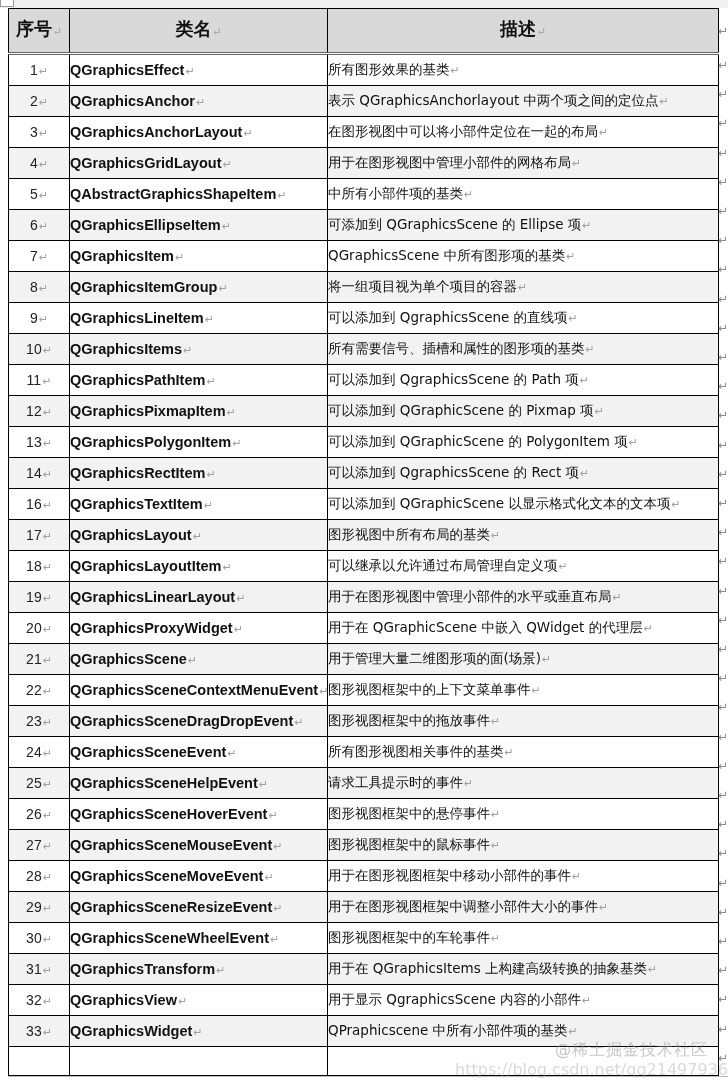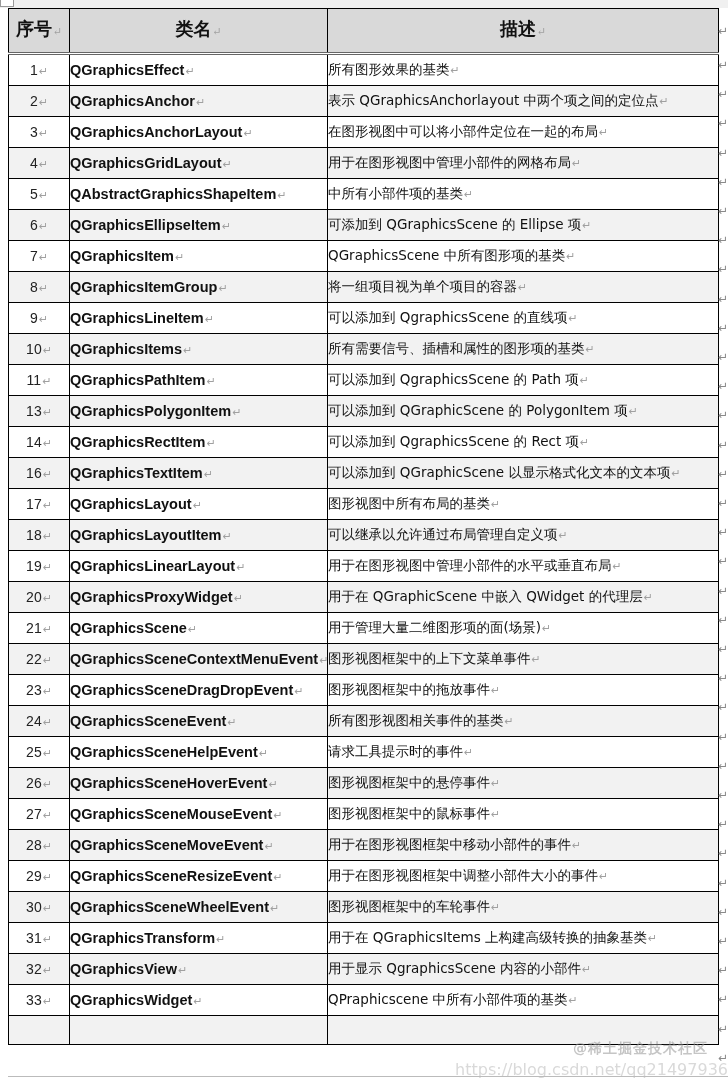--- a/index.html
+++ b/index.html
@@ -14,21 +14,21 @@
   col.c-num { width: 61px; }
   col.c-name { width: 258px; }
   col.c-desc { width: 391px; }
   td.num { text-align: center; font-family: "Liberation Sans", sans-serif; font-size: 14px; color: #222; }
   td.name { padding-left: 9px; font-family: "Liberation Sans", sans-serif; font-weight: bold; font-size: 14.5px; color: #111; }
   td.desc { padding-left: 9px; font-size: 13.5px; color: #111; }
   tbody tr:nth-child(even) td { background: #f2f2f2; }
   tbody tr:nth-child(odd) td { background: #ffffff; }
   .ret { color: #a0a0a0; font-size: 11px; font-weight: normal; margin-left: 1px; }
   .bottom-line { position: absolute; left: 8px; top: 1076px; width: 720px; height: 1px; background: #bbb; }
-  .watermark { position: absolute; right: 20px; top: 1040px; color: rgba(150,150,150,0.55); font-size: 14px; letter-spacing: 1px; font-weight: bold; }
+  .watermark { position: absolute; right: 20px; top: 1040px; color: rgba(150,150,150,0.55); font-size: 16px; letter-spacing: 1px; }
   .watermark-url { position: absolute; right: 0px; top: 1060px; color: rgba(170,170,170,0.45); font-size: 16px; }
 </style>
 </head>
 <body>
 
 <div class="page-top"></div>
 <div class="corner-mark"></div>
 
 <table class="main">
   <colgroup>
@@ -91,20 +91,25 @@
       </tr>
       <tr>
         <td class="num"><span>10</span><span class="ret">↵</span></td>
         <td class="name"><span>QGraphicsItems</span><span class="ret">↵</span></td>
         <td class="desc"><span>所有需要信号、插槽和属性的图形项的基类</span><span class="ret">↵</span></td>
       </tr>
       <tr>
         <td class="num"><span>11</span><span class="ret">↵</span></td>
         <td class="name"><span>QGraphicsPathItem</span><span class="ret">↵</span></td>
         <td class="desc"><span>可以添加到 QgraphicsScene 的 Path 项</span><span class="ret">↵</span></td>
+      </tr>
+      <tr>
+        <td class="num"><span>12</span><span class="ret">↵</span></td>
+        <td class="name"><span>QGraphicsPixmapItem</span><span class="ret">↵</span></td>
+        <td class="desc"><span>可以添加到 QGraphicScene 的 Pixmap 项</span><span class="ret">↵</span></td>
       </tr>
       <tr>
         <td class="num"><span>13</span><span class="ret">↵</span></td>
         <td class="name"><span>QGraphicsPolygonItem</span><span class="ret">↵</span></td>
         <td class="desc"><span>可以添加到 QGraphicScene 的 PolygonItem 项</span><span class="ret">↵</span></td>
       </tr>
       <tr>
         <td class="num"><span>14</span><span class="ret">↵</span></td>
         <td class="name"><span>QGraphicsRectItem</span><span class="ret">↵</span></td>
         <td class="desc"><span>可以添加到 QgraphicsScene 的 Rect 项</span><span class="ret">↵</span></td>

